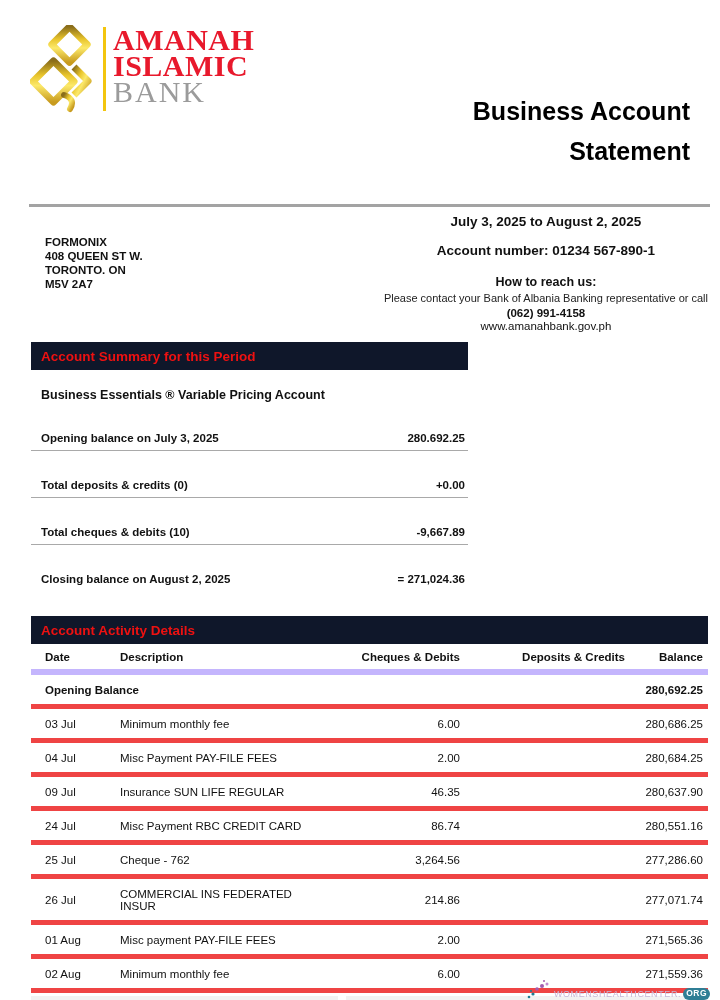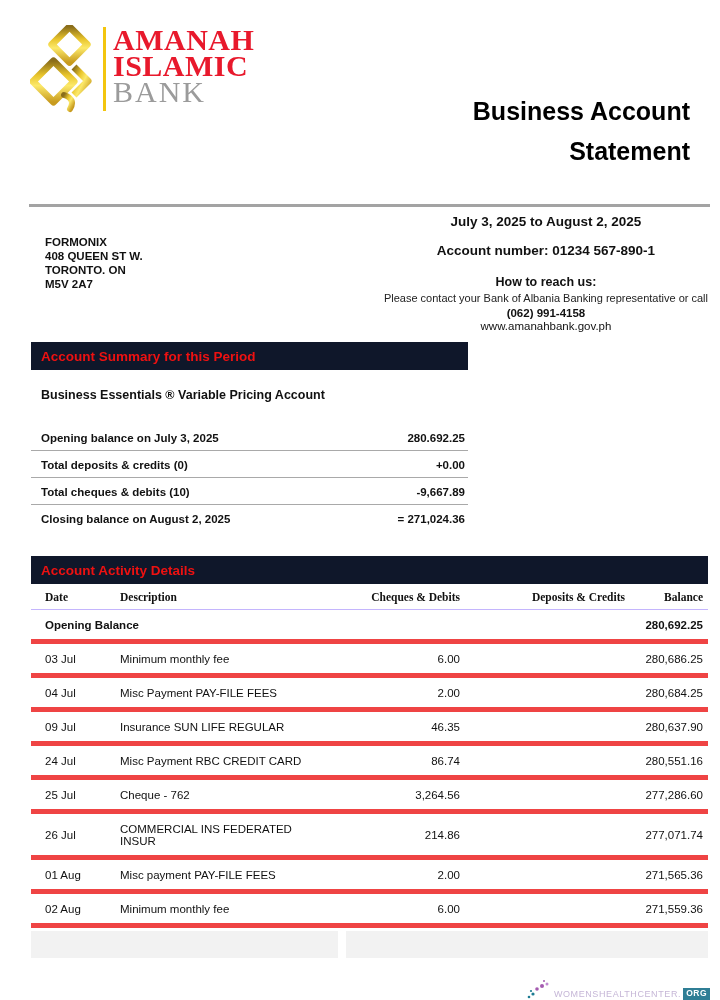--- a/index.html
+++ b/index.html
@@ -38,47 +38,47 @@
   .section-bar { background:#0f172a; height:28px; display:flex; align-items:center;
                  padding-left:10px; font-size:13.5px; font-weight:bold; color:#ee1111; }
   .summary-bar { width:437px; margin:27px 0 0 31px; }
   .activity-bar { margin:25px 12px 0 31px; }
 
   
   .product { margin:18px 0 0 41px; font-weight:bold; font-size:12.5px; }
   .summary-table { width:437px; margin:22px 0 0 31px; }
   .summary-row { display:flex; justify-content:space-between; align-items:flex-start;
                  padding:8px 3px 6px 10px; border-bottom:1px solid #a9a9a9;
-                 font-size:11.5px; font-weight:bold; }
+                 font-size:11.5px; font-weight:bold;margin-top:20px; }
   .summary-row:last-child { border-bottom:none; }
 
   
   .activity-table { width:677px; margin:0 12px 0 31px; border-collapse:collapse; table-layout:fixed; }
   .activity-table col.c-date { width:89px; }
   .activity-table col.c-desc { width:190px; }
   .activity-table col.c-debit { width:150px; }
   .activity-table col.c-credit { width:165px; }
   .activity-table col.c-bal { width:83px; }
   .activity-table th { font-size:11.5px; font-weight:bold; padding:7px 0 6px 0;
-                       border-bottom:1px solid #c4b5fd; text-align:left;font-family:Liberation Serif, serif; }
+                       border-bottom:6px solid #c4b5fd; text-align:left; }
   .activity-table th.num, .activity-table td.num { text-align:right; }
   .activity-table th.first, .activity-table td.first { padding-left:14px; }
   .activity-table th.last, .activity-table td.last { padding-right:5px; }
   .activity-table td { font-size:11.5px; padding:9px 0 8px 0; border-bottom:5px solid #ef4444; }
   .activity-table tr.opening td { font-weight:bold; }
 
   .table-filler { display:flex; gap:8px; margin:3px 12px 0 31px; height:27px; }
   .table-filler .seg-left { width:307px; background:#f2f2f2; }
   .table-filler .seg-right { flex:1; background:#f2f2f2; }
 
   
   .watermark { position:absolute; right:10px; bottom:0; display:flex; align-items:flex-end; gap:2px;text-align:center; }
   .wm-text { color:#c6b7d7; font-size:9px; letter-spacing:0.6px; line-height:11px; }
   .wm-badge { background:#2f7e95; color:#fff; font-size:8.5px; font-weight:bold;
-              padding:1px 3px 2px 3px; border-radius:0; letter-spacing:0.5px; line-height:9px; }
+              padding:1px 3px 2px 3px; border-radius:6px; letter-spacing:0.5px; line-height:9px; }
 </style>
 </head>
 <body>
 
 <div class="page">
 
   <div class="header">
     <div class="logo">
       <svg class="emblem" viewBox="0 0 66 88" xmlns="http://www.w3.org/2000/svg">
         <defs>

